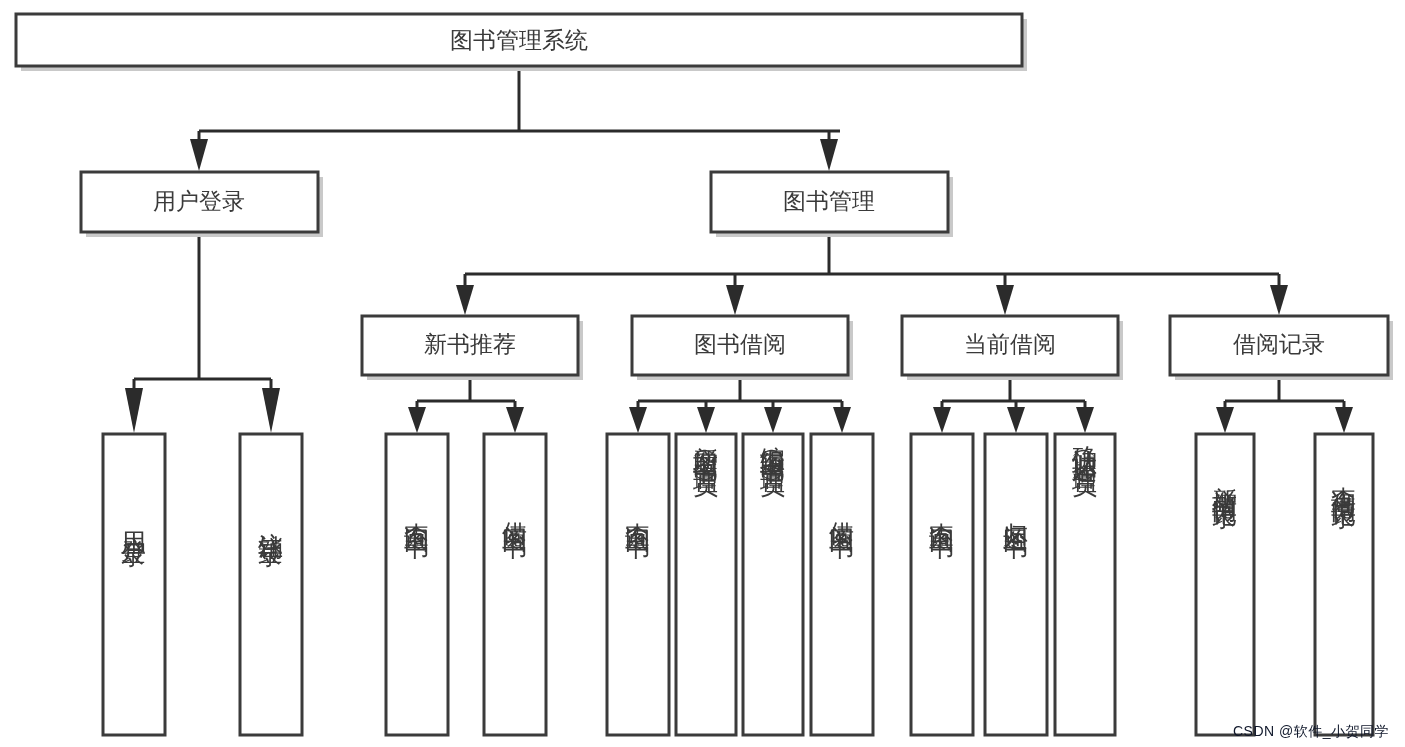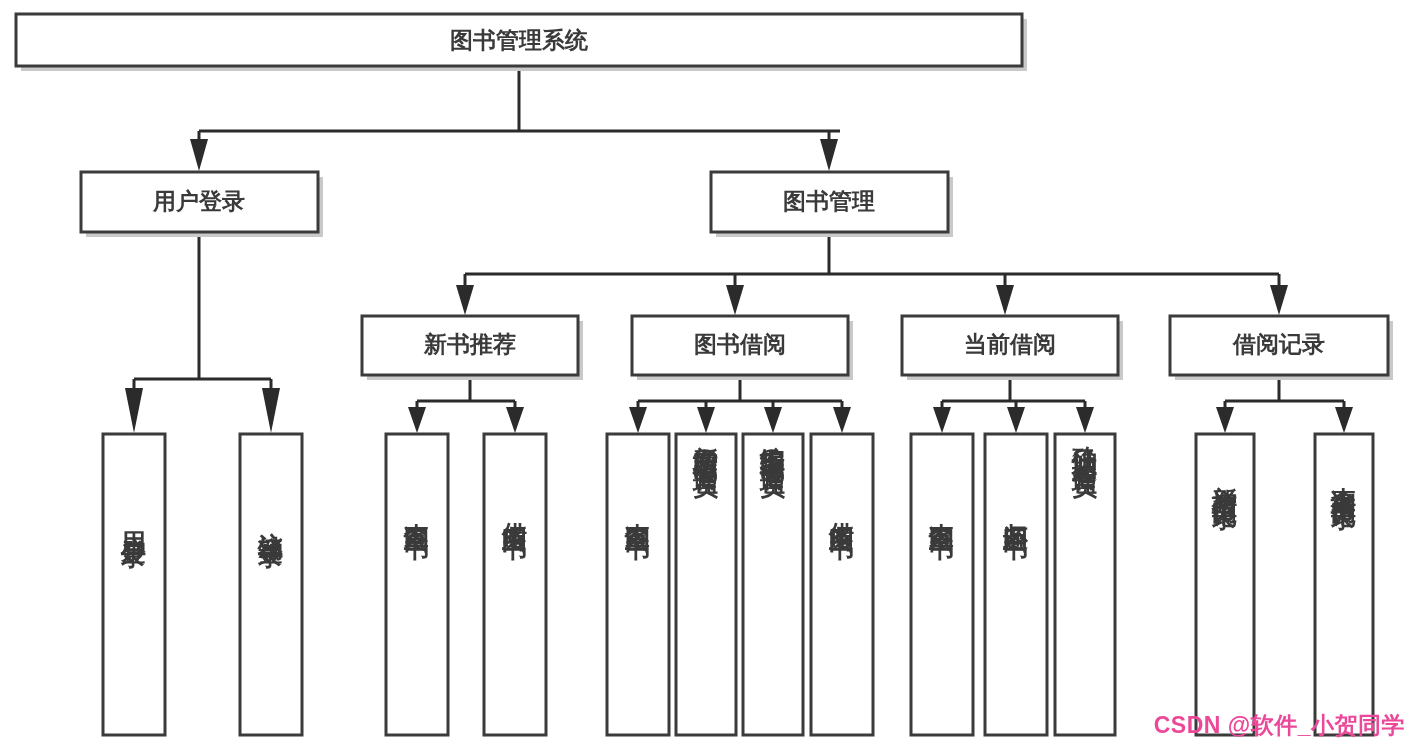--- a/index.html
+++ b/index.html
@@ -11,21 +11,20 @@
     width: 1405px;
     height: 747px;
     font-family: "Liberation Sans", "DejaVu Sans", sans-serif;
     overflow: hidden;
     position: relative;
   }
   #diagram-root {
     position: relative;
     width: 1405px;
     height: 747px;
-    font-weight: bold;
   }
   svg.flow {
     position: absolute;
     left: 0;
     top: 0;
     width: 1405px;
     height: 747px;
     display: block;
   }
   .node-rect {
@@ -57,25 +56,25 @@
     font-family: "Liberation Sans", "DejaVu Sans", sans-serif;
     fill: #3a3a3a;
     font-size: 25px;
     text-anchor: middle;
     writing-mode: vertical-rl;
     glyph-orientation-vertical: 0;
     letter-spacing: 4px;
   }
   .watermark {
     position: absolute;
-    right: 0;
+    right: 16px;
     bottom: 6px;
     font-family: "Liberation Sans", "DejaVu Sans", sans-serif;
-    font-size: 23px;
-    color: #ec4899;
+    font-size: 14px;
+    color: #0f172a;
     white-space: nowrap;
     pointer-events: none;
     letter-spacing: 0.5px;
   }
 </style>
 </head>
 <body>
 
 <div id="diagram-root">
 

